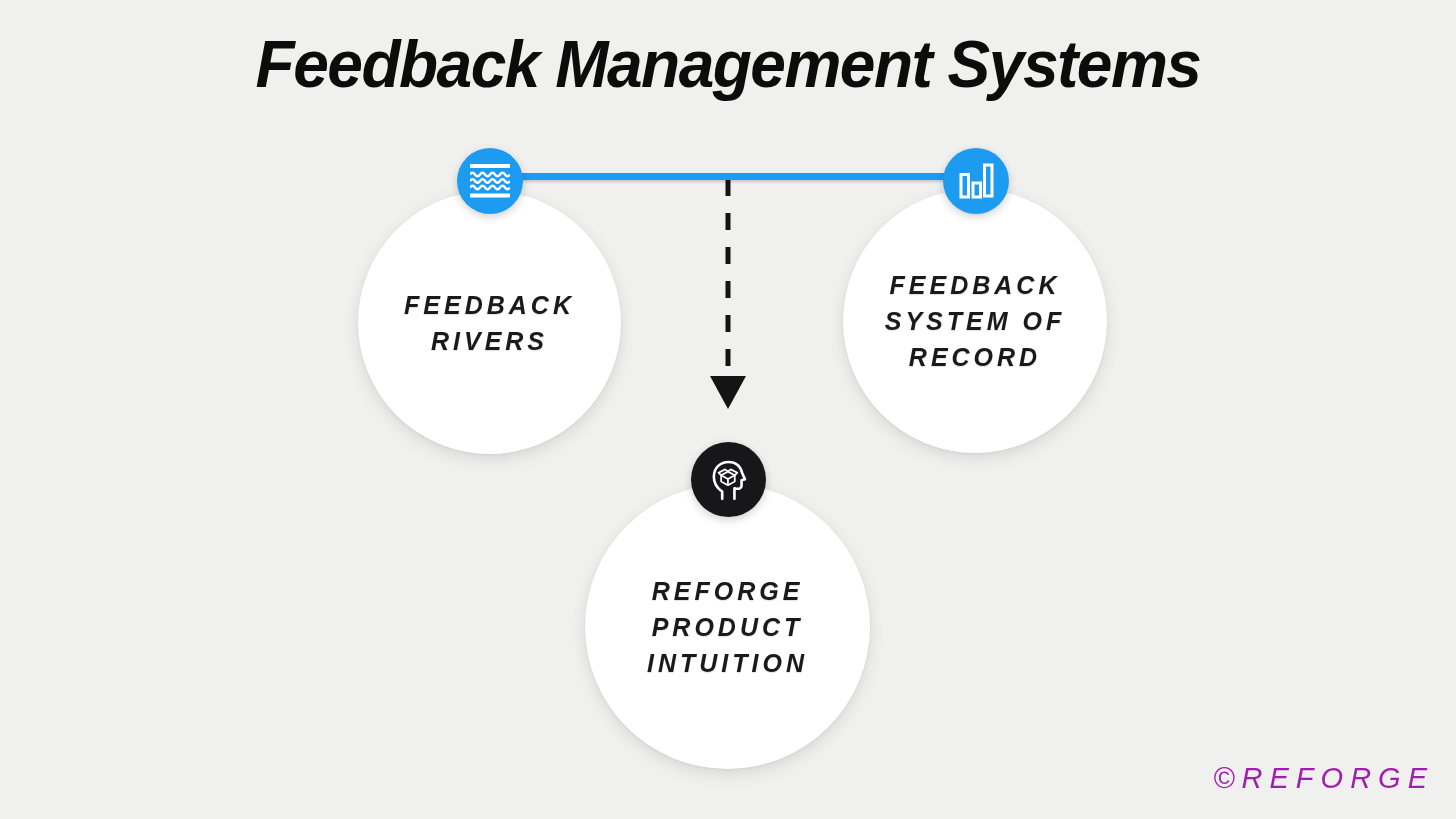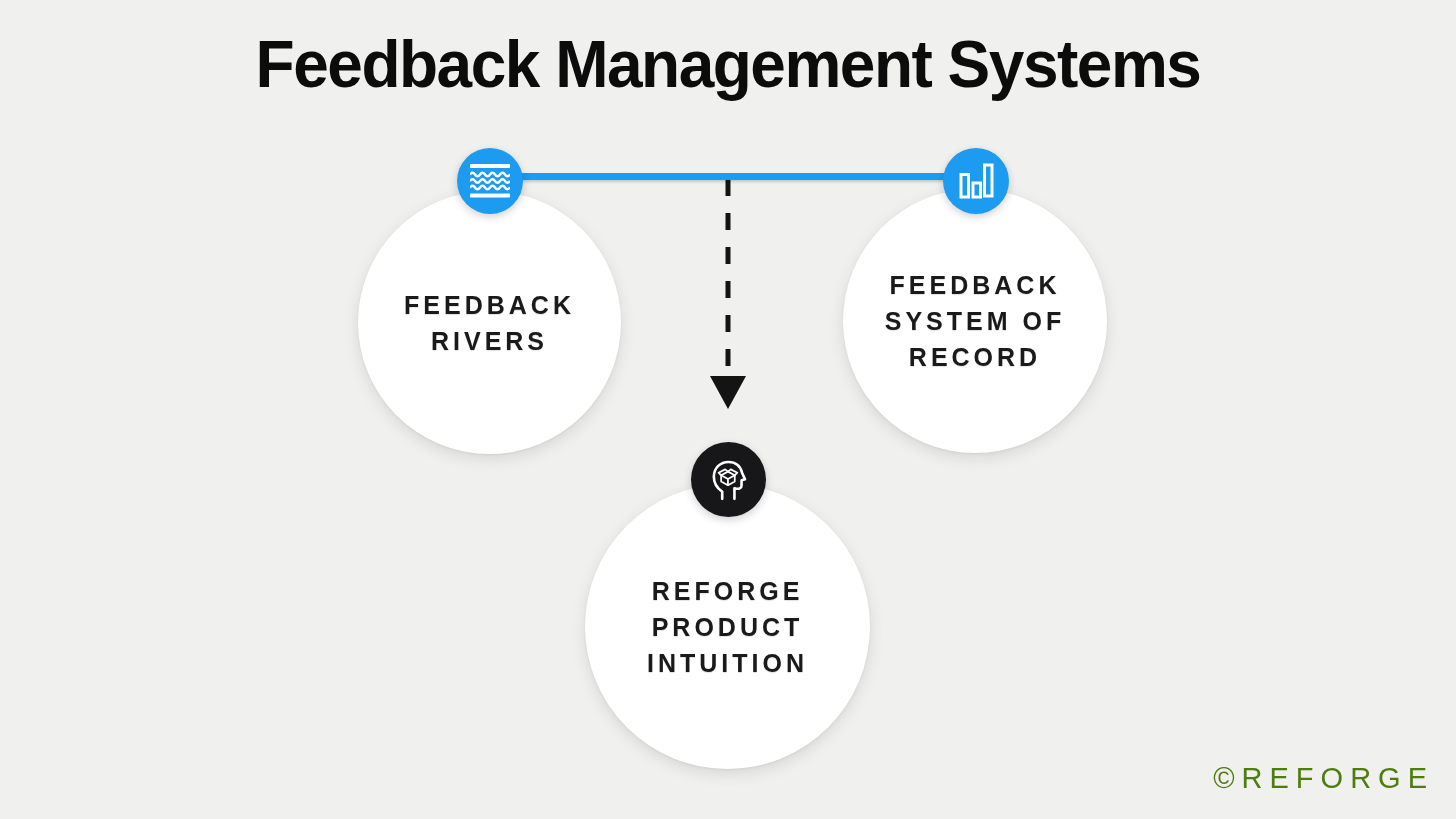--- a/index.html
+++ b/index.html
@@ -7,20 +7,21 @@
     font-family: "Liberation Sans", sans-serif;
     background: #d8d8d6;
   }
   .canvas {
     position: relative;
     width: 1456px;
     height: 819px;
     background: #f0f0ee;
     overflow: hidden;
     margin: 0 auto;
+    font-style: italic;
   }
   .title {
     position: absolute;
     top: 26px;
     left: 0;
     width: 100%;
     text-align: center;
     font-size: 64px;
     font-weight: 800;
     letter-spacing: -1.5px;
@@ -81,21 +82,21 @@
     top: 177px;
     z-index: 2;
   }
   .watermark {
     position: absolute;
     right: 22px;
     bottom: 24px;
     font-size: 29px;
     font-weight: 500;
     letter-spacing: 7px;
-    color: #4d7c0f;
+    color: #a21caf;
   }
 </style>
 </head>
 <body>
 
 <div class="canvas">
 
   <div class="title">Feedback Management Systems</div>
 
   <div class="connector-line"></div>

